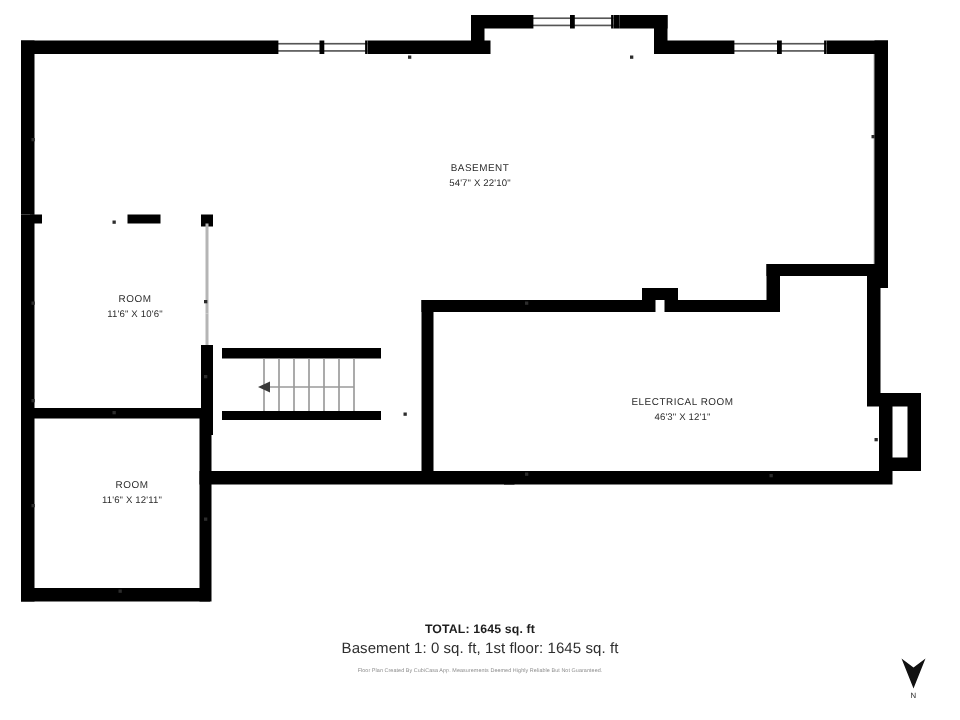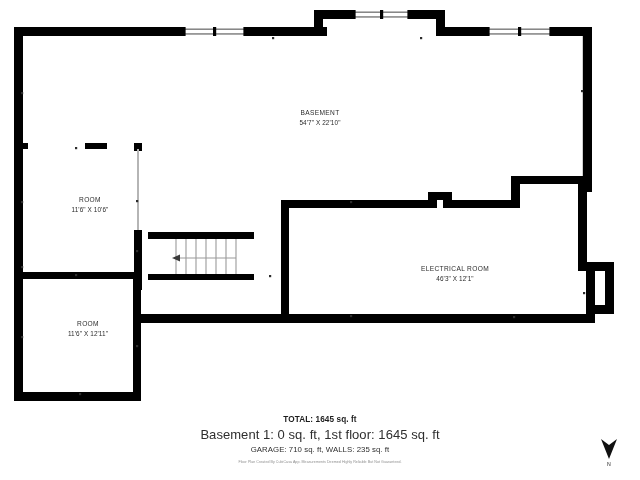--- a/index.html
+++ b/index.html
@@ -71,21 +71,21 @@
   }
   #summary .total-line {
     display: block;
     font-size: 8.2px;
     font-weight: bold;
     color: #1d1d1d;
     letter-spacing: 0.1px;
   }
   #summary .detail-line {
     display: block;
-    font-size: 13px;
+    font-size: 10px;
     color: #2e2e2e;
     letter-spacing: 0.05px;
   }
   #summary .excluded-line {
     display: block;
     font-size: 7.8px;
     color: #2e2e2e;
     letter-spacing: 0.05px;
   }
   #summary .excluded-line-2 {
@@ -304,21 +304,20 @@
   </div>
 
   <div class="room-label" id="label-electrical">
     <span class="room-name">ELECTRICAL ROOM</span>
     <span class="room-dims">46'3" X 12'1"</span>
   </div>
 
   <div id="summary">
     <span class="total-line">TOTAL: 1645 sq. ft</span>
     <span class="detail-line">Basement 1: 0 sq. ft, 1st floor: 1645 sq. ft</span>
-    <span class="excluded-line-2">GARAGE: 710 sq. ft, WALLS: 235 sq. ft</span>
     <span class="disclaimer-line">Floor Plan Created By CubiCasa App. Measurements Deemed Highly Reliable But Not Guaranteed.</span>
   </div>
 
   <div id="compass">
     <svg width="22" height="24" viewBox="0 0 22 24">
       <polygon points="3,2 11,22 19,2 11,8" fill="#111111"></polygon>
     </svg>
     <span class="compass-letter">N</span>
   </div>
 

